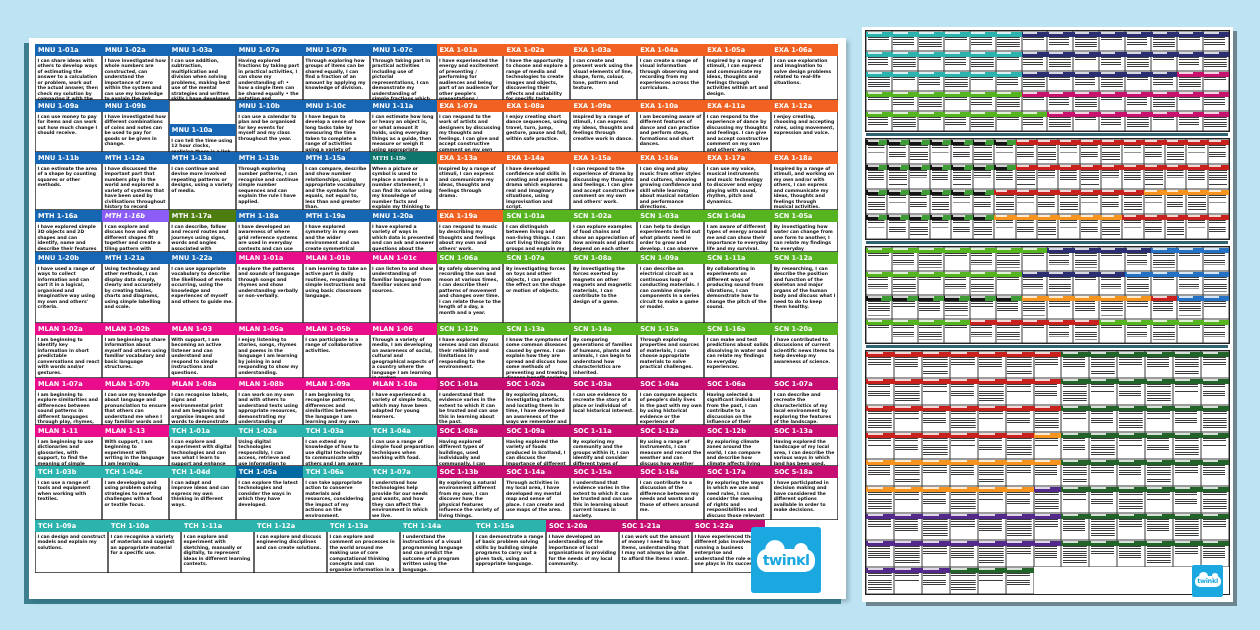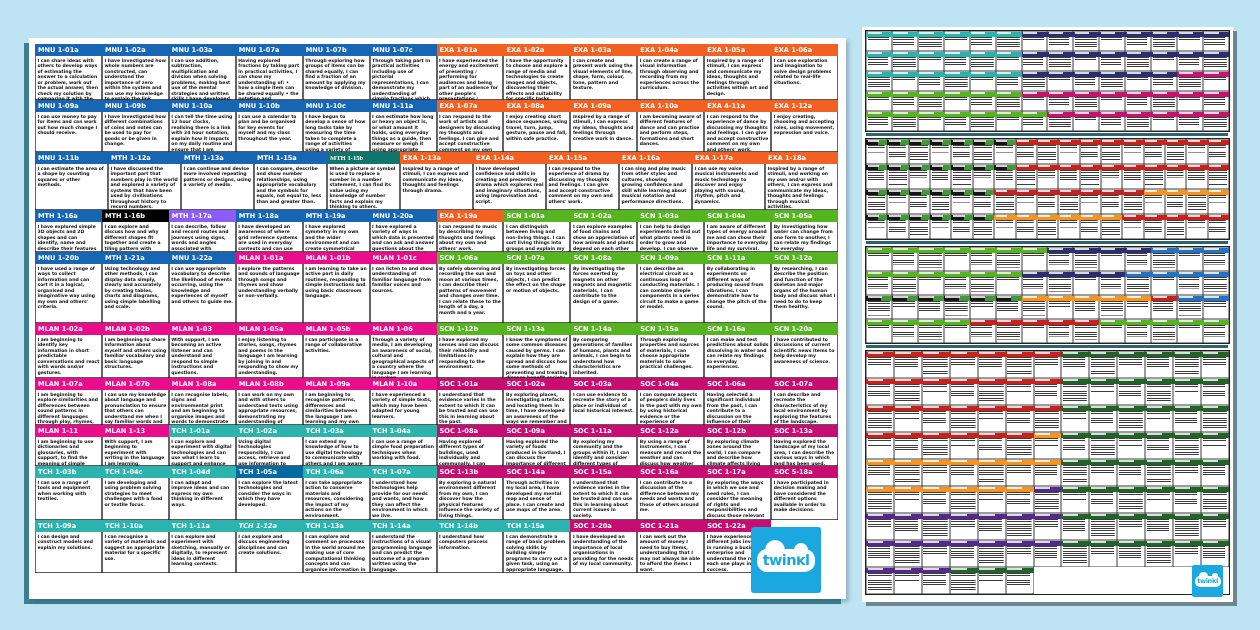--- a/index.html
+++ b/index.html
@@ -118,21 +118,21 @@
       <div class="lrow" style="height: 52px;">
         <div class="lcell">
           <div class="lcode" style="background: rgb(23, 102, 180);">MNU 1-09a</div>
           <div class="ltext">I can use money to pay for items and can work out how much change I should receive.</div>
         </div>
         <div class="lcell">
           <div class="lcode" style="background: rgb(23, 102, 180);">MNU 1-09b</div>
           <div class="ltext">I have investigated how different combinations of coins and notes can be used to pay for goods or be given in change.</div>
         </div>
         <div class="lcell">
-          <div class="lcode" style="background: rgb(23, 102, 180);">MNU 1-10a</div>
+          <div class="lcode" style="background: rgb(23, 102, 180); margin-top: 24px;">MNU 1-10a</div>
           <div class="ltext">I can tell the time using 12 hour clocks, realising there is a link with 24 hour notation, explain how it impacts on my daily routine and ensure that I am organised and ready for events throughout my day.</div>
         </div>
         <div class="lcell">
           <div class="lcode" style="background: rgb(23, 102, 180);">MNU 1-10b</div>
           <div class="ltext">I can use a calendar to plan and be organised for key events for myself and my class throughout the year.</div>
         </div>
         <div class="lcell">
           <div class="lcode" style="background: rgb(23, 102, 180);">MNU 1-10c</div>
           <div class="ltext">I have begun to develop a sense of how long tasks take by measuring the time taken to complete a range of activities using a variety of timers.</div>
         </div>
@@ -172,20 +172,24 @@
         </div>
         <div class="lcell">
           <div class="lcode" style="background: rgb(23, 102, 180);">MTH 1-12a</div>
           <div class="ltext">I have discussed the important part that numbers play in the world and explored a variety of systems that have been used by civilisations throughout history to record numbers.</div>
         </div>
         <div class="lcell">
           <div class="lcode" style="background: rgb(23, 102, 180);">MTH 1-13a</div>
           <div class="ltext">I can continue and devise more involved repeating patterns or designs, using a variety of media.</div>
         </div>
         <div class="lcell">
+          <div class="lcode" style="background: rgb(23, 102, 180);">MTH 1-13b</div>
+          <div class="ltext">Through exploring number patterns, I can recognise and continue simple number sequences and can explain the rule I have applied.</div>
+        </div>
+        <div class="lcell">
           <div class="lcode" style="background: rgb(23, 102, 180);">MTH 1-15a</div>
           <div class="ltext">I can compare, describe and show number relationships, using appropriate vocabulary and the symbols for equals, not equal to, less than and greater than.</div>
         </div>
         <div class="lcell">
           <div class="lcode" style="background: #0f766e; font-family: Liberation Serif, serif;">MTH 1-15b</div>
           <div class="ltext">When a picture or symbol is used to replace a number in a number statement, I can find its value using my knowledge of number facts and explain my thinking to others.</div>
         </div>
         <div class="lcell">
           <div class="lcode" style="background: rgb(242, 97, 34);">EXA 1-13a</div>
           <div class="ltext">Inspired by a range of stimuli, I can express and communicate my ideas, thoughts and feelings through drama.</div>
@@ -210,25 +214,25 @@
           <div class="lcode" style="background: rgb(242, 97, 34);">EXA 1-18a</div>
           <div class="ltext">Inspired by a range of stimuli, and working on my own and/or with others, I can express and communicate my ideas, thoughts and feelings through musical activities.</div>
         </div>
       </div>
       <div class="lrow" style="height: 42px;">
         <div class="lcell">
           <div class="lcode" style="background: rgb(23, 102, 180);">MTH 1-16a</div>
           <div class="ltext">I have explored simple 3D objects and 2D shapes and can identify, name and describe their features using appropriate vocabulary.</div>
         </div>
         <div class="lcell">
-          <div class="lcode" style="background: #000000;">MTH 1-16b</div>
+          <div class="lcode" style="background: #8b5cf6; font-style: italic;">MTH 1-16b</div>
           <div class="ltext">I can explore and discuss how and why different shapes fit together and create a tiling pattern with them.</div>
         </div>
         <div class="lcell">
-          <div class="lcode" style="background: #8b5cf6;">MTH 1-17a</div>
+          <div class="lcode" style="background: #4d7c0f;">MTH 1-17a</div>
           <div class="ltext">I can describe, follow and record routes and journeys using signs, words and angles associated with direction and turning.</div>
         </div>
         <div class="lcell">
           <div class="lcode" style="background: rgb(23, 102, 180);">MTH 1-18a</div>
           <div class="ltext">I have developed an awareness of where grid reference systems are used in everyday contexts and can use them to locate and describe position.</div>
         </div>
         <div class="lcell">
           <div class="lcode" style="background: rgb(23, 102, 180);">MTH 1-19a</div>
           <div class="ltext">I have explored symmetry in my own and the wider environment and can create symmetrical pictures and patterns using a variety of media.</div>
         </div>
@@ -518,34 +522,30 @@
         </div>
         <div class="lcell">
           <div class="lcode" style="background: rgb(44, 179, 174);">TCH 1-10a</div>
           <div class="ltext">I can recognise a variety of materials and suggest an appropriate material for a specific use.</div>
         </div>
         <div class="lcell">
           <div class="lcode" style="background: rgb(44, 179, 174);">TCH 1-11a</div>
           <div class="ltext">I can explore and experiment with sketching, manually or digitally, to represent ideas in different learning contexts.</div>
         </div>
         <div class="lcell">
-          <div class="lcode" style="background: rgb(44, 179, 174); font-style: italic;">TCH 1-12a</div>
+          <div class="lcode" style="background: rgb(44, 179, 174);">TCH 1-12a</div>
           <div class="ltext">I can explore and discuss engineering disciplines and can create solutions.</div>
         </div>
         <div class="lcell">
           <div class="lcode" style="background: rgb(44, 179, 174);">TCH 1-13a</div>
           <div class="ltext">I can explore and comment on processes in the world around me making use of core computational thinking concepts and can organise information in a logical way.</div>
         </div>
         <div class="lcell">
           <div class="lcode" style="background: rgb(44, 179, 174);">TCH 1-14a</div>
           <div class="ltext">I understand the instructions of a visual programming language and can predict the outcome of a program written using the language.</div>
-        </div>
-        <div class="lcell">
-          <div class="lcode" style="background: rgb(44, 179, 174);">TCH 1-14b</div>
-          <div class="ltext">I understand how computers process information.</div>
         </div>
         <div class="lcell">
           <div class="lcode" style="background: rgb(44, 179, 174);">TCH 1-15a</div>
           <div class="ltext">I can demonstrate a range of basic problem solving skills by building simple programs to carry out a given task, using an appropriate language.</div>
         </div>
         <div class="lcell">
           <div class="lcode" style="background: rgb(199, 12, 114);">SOC 1-20a</div>
           <div class="ltext">I have developed an understanding of the importance of local organisations in providing for the needs of my local community.</div>
         </div>
         <div class="lcell">

